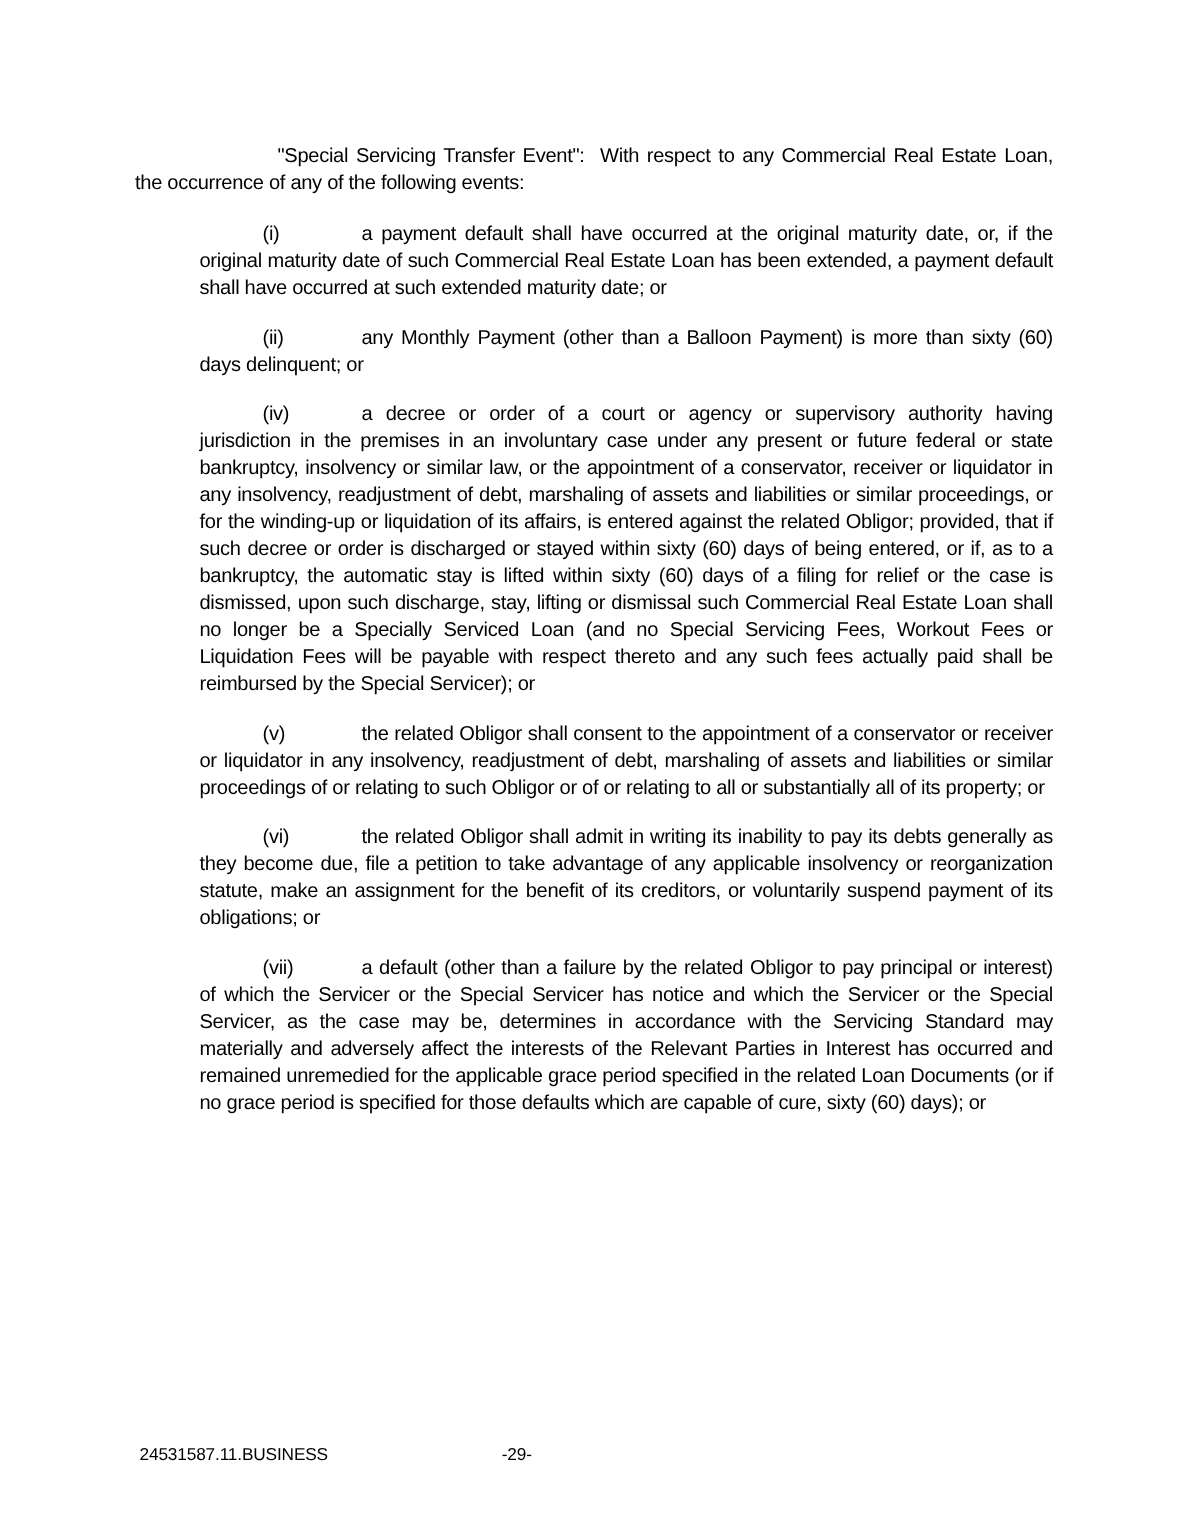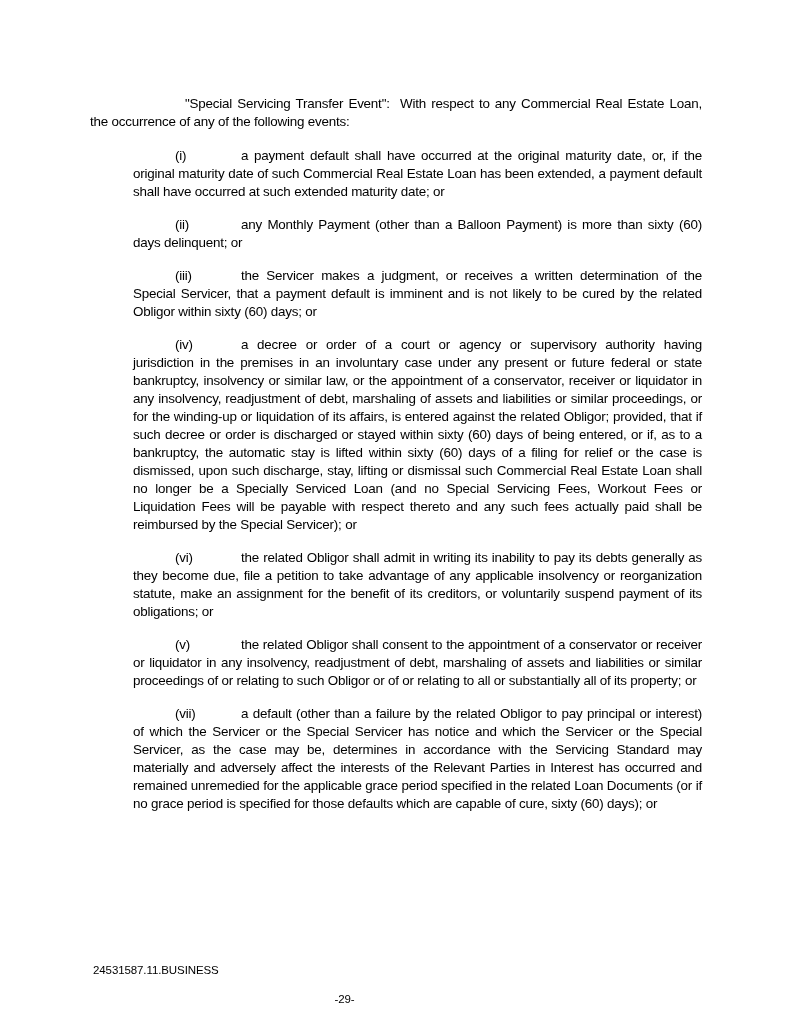--- a/index.html
+++ b/index.html
@@ -58,36 +58,34 @@
     position: absolute;
     left: 93px;
     top: 0;
   }
   .footer-center {
     position: absolute;
     left: 0;
     top: 0;
     width: 100%;
     text-align: center;
-    margin-top: 29px;
   }
 </style>
 </head>
 <body>
 
 <div class="page">
   <div class="content">
     <p class="intro" id="intro"><span>"</span><span class="u">Special Servicing Transfer Event</span><span>":&nbsp; With respect to any Commercial Real Estate Loan, the occurrence of any of the following events:</span></p>
     <div id="clauses">
         <p class="clause"><span class="num">(i)</span><span>a payment default shall have occurred at the original maturity date, or, if the original maturity date of such Commercial Real Estate Loan has been extended, a payment default shall have occurred at such extended maturity date; or</span></p>
         <p class="clause"><span class="num">(ii)</span><span>any Monthly Payment (other than a Balloon Payment) is more than sixty (60) days delinquent; or</span></p>
-        <p class="clause"><span class="num">(iii)</span><span>the Servicer makes a judgment, or receives a written determination of the Special Servicer, that a payment default is imminent and is not likely to be cured by the related Obligor within sixty (60) days; or</span></p>
         <p class="clause"><span class="num">(iv)</span><span>a decree or order of a court or agency or supervisory authority having jurisdiction in the premises in an involuntary case under any present or future federal or state bankruptcy, insolvency or similar law, or the appointment of a conservator, receiver or liquidator in any insolvency, readjustment of debt, marshaling of assets and liabilities or similar proceedings, or for the winding-up or liquidation of its affairs, is entered against the related Obligor; </span><span class="u">provided</span><span>, that if such decree or order is discharged or stayed within sixty (60) days of being entered, or if, as to a bankruptcy, the automatic stay is lifted within sixty (60) days of a filing for relief or the case is dismissed, upon such discharge, stay, lifting or dismissal such Commercial Real Estate Loan shall no longer be a Specially Serviced Loan (and no Special Servicing Fees, Workout Fees or Liquidation Fees will be payable with respect thereto and any such fees actually paid shall be reimbursed by the Special Servicer); or</span></p>
+        <p class="clause"><span class="num">(v)</span><span>the related Obligor shall consent to the appointment of a conservator or receiver or liquidator in any insolvency, readjustment of debt, marshaling of assets and liabilities or similar proceedings of or relating to such Obligor or of or relating to all or substantially all of its property; or</span></p>
         <p class="clause"><span class="num">(vi)</span><span>the related Obligor shall admit in writing its inability to pay its debts generally as they become due, file a petition to take advantage of any applicable insolvency or reorganization statute, make an assignment for the benefit of its creditors, or voluntarily suspend payment of its obligations; or</span></p>
-        <p class="clause"><span class="num">(v)</span><span>the related Obligor shall consent to the appointment of a conservator or receiver or liquidator in any insolvency, readjustment of debt, marshaling of assets and liabilities or similar proceedings of or relating to such Obligor or of or relating to all or substantially all of its property; or</span></p>
         <p class="clause"><span class="num">(vii)</span><span>a default (other than a failure by the related Obligor to pay principal or interest) of which the Servicer or the Special Servicer has notice and which the Servicer or the Special Servicer, as the case may be, determines in accordance with the Servicing Standard may materially and adversely affect the interests of the Relevant Parties in Interest has occurred and remained unremedied for the applicable grace period specified in the related Loan Documents (or if no grace period is specified for those defaults which are capable of cure, sixty (60) days); or</span></p>
       </div>
   </div>
   <div class="footer">
     <span class="footer-left">24531587.11.BUSINESS</span>
     <span class="footer-center">-29-</span>
   </div>
 </div>
 
 </body></html>

